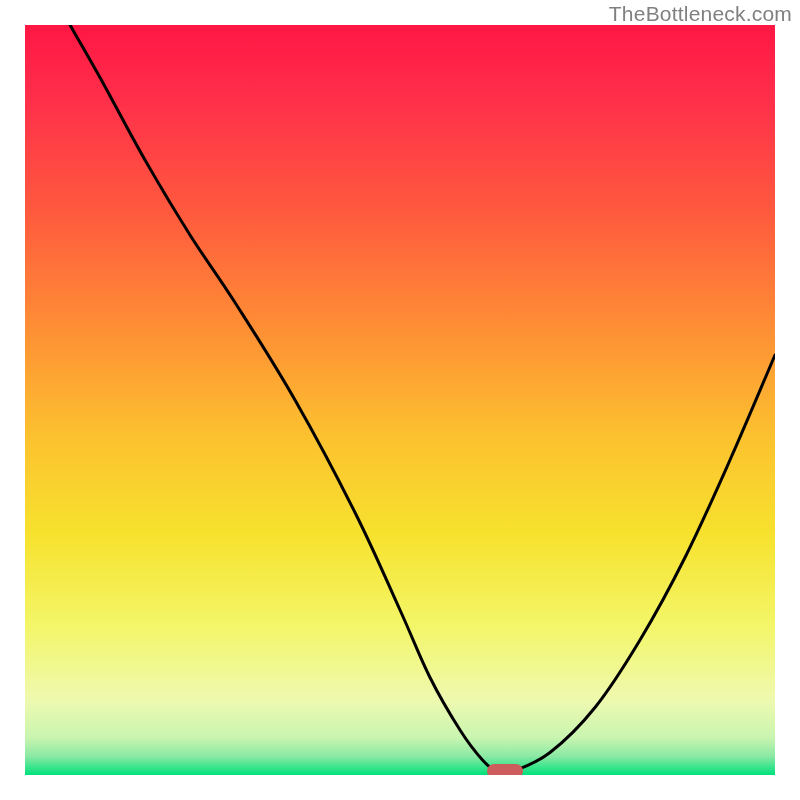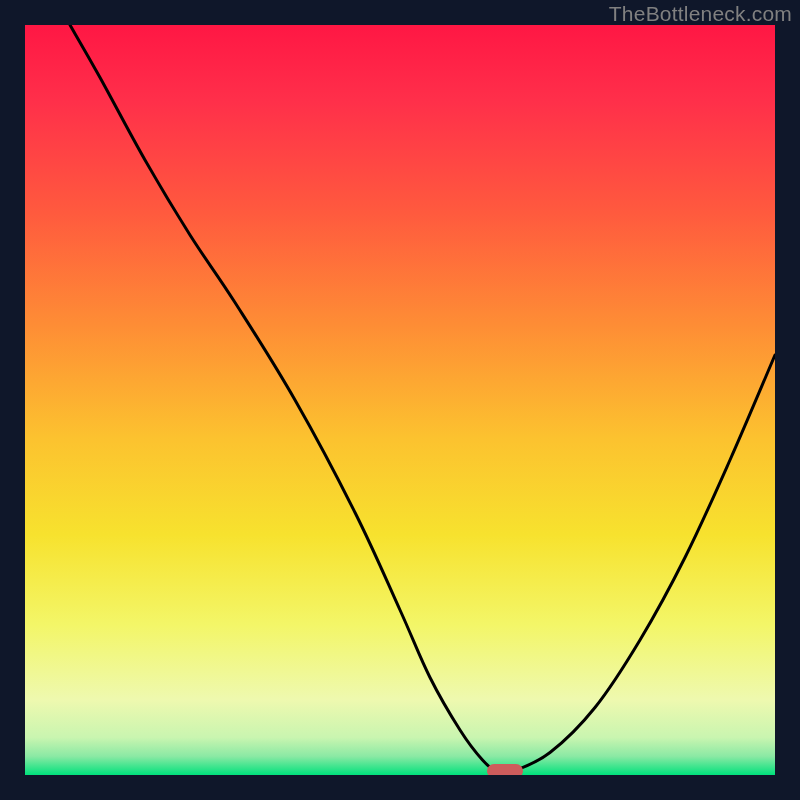--- a/index.html
+++ b/index.html
@@ -8,21 +8,21 @@
     width: 800px;
     height: 800px;
     background: #000;
     overflow: hidden;
     font-family: Arial, Helvetica, sans-serif;
   }
   .outer {
     position: relative;
     width: 800px;
     height: 800px;
-    background: #0f172a;
+    background: #ffffff;
   }
   .watermark {
     position: absolute;
     top: 2px;
     right: 8px;
     color: #808080;
     font-size: 21px;
     font-weight: 500;
     letter-spacing: 0.2px;
     z-index: 4;

